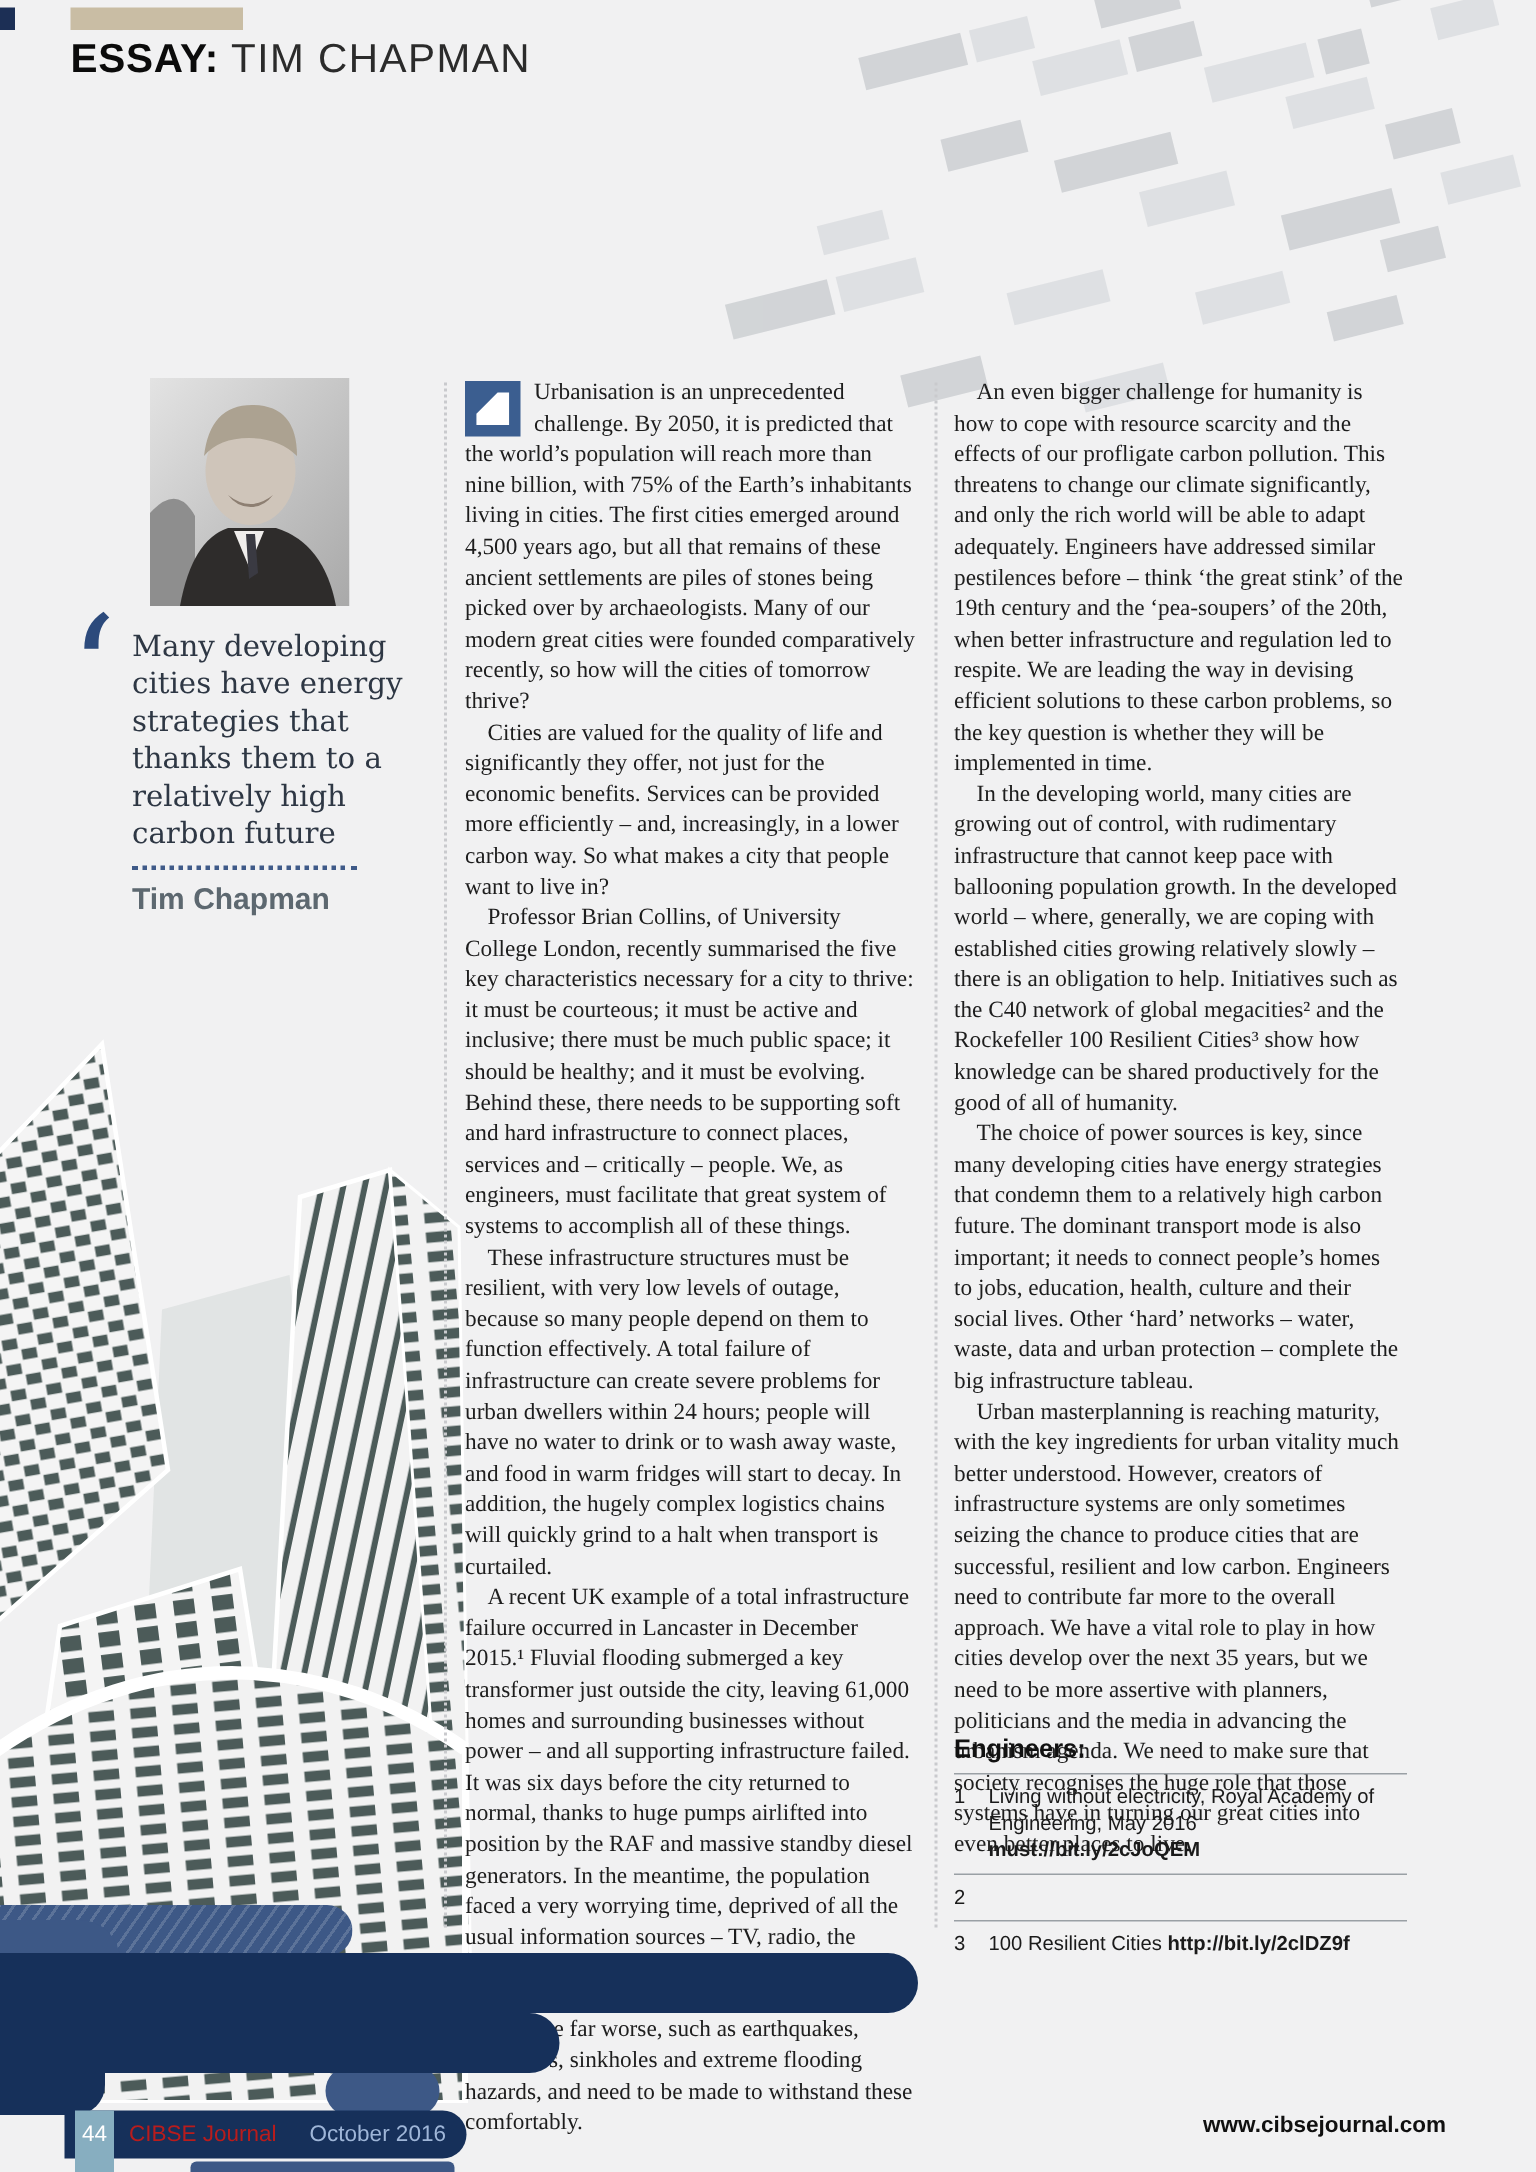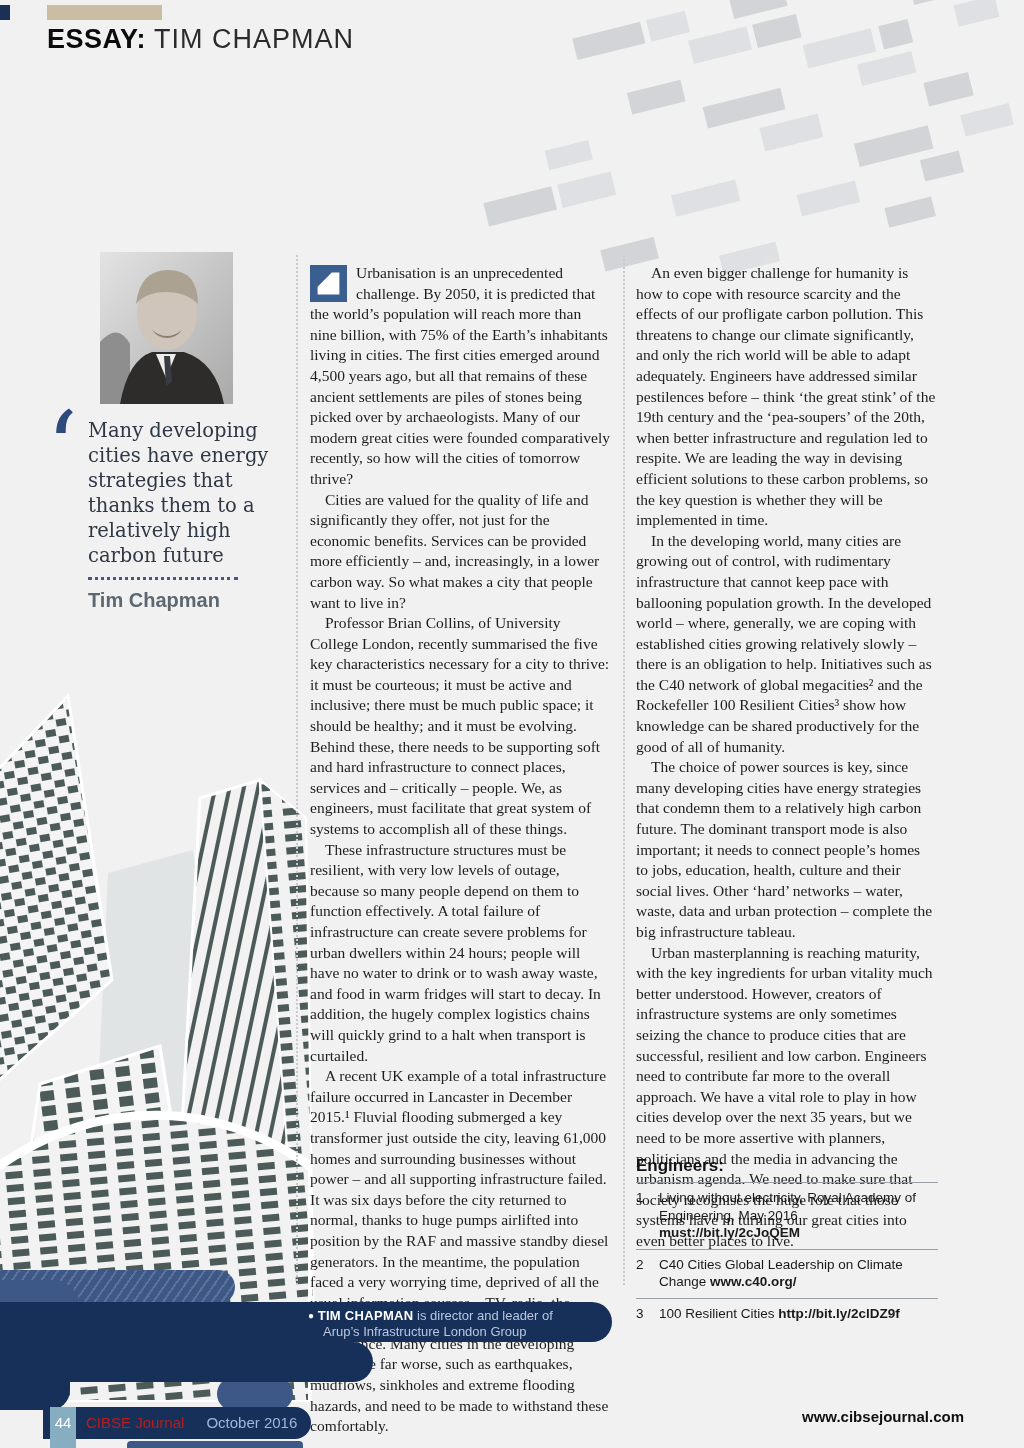--- a/index.html
+++ b/index.html
@@ -25,21 +25,21 @@
   
   .qmark{position:absolute;left:46px;top:398px;font-family:"DejaVu Serif",serif;font-size:100px;line-height:1;color:#2c4a7c;}
   .pquote{position:absolute;left:88px;top:418px;width:195px;font-family:"DejaVu Serif",serif;
           font-size:19.5px;line-height:25px;color:#2e3744;}
   .dotted-rule{position:absolute;left:88px;top:577px;width:150px;border-top:3px dotted #3f5a88;}
   .pq-author{position:absolute;left:88px;top:589px;font-size:20px;font-weight:bold;color:#5d6870;}
 
   
   .colrule{position:absolute;top:255px;height:1030px;border-left:2px dotted #c9cacd;}
   .col{position:absolute;top:252px;width:300px;font-family:"Liberation Serif",serif;
-       font-size:15.5px;line-height:20.6px;color:#1d1d1d;margin-top:11px;}
+       font-size:15.5px;line-height:20.6px;color:#1d1d1d;}
   .col p{margin:0;}
   .col p.ind{text-indent:15px;}
   .lead-icon{float:left;width:37px;height:37px;background:#3b5e90;margin:2px 9px 2px 0;}
 
   
   .refs{position:absolute;left:636px;top:1156px;width:302px;}
   .refs h3{margin:0 0 6px 0;font-size:17px;color:#111;}
   .ref-row{display:flex;border-top:1px solid #9aa0a5;padding:6px 0 7px 0;
            font-size:13.5px;line-height:17.5px;color:#1a1a1a;}
   .ref-row .n{width:23px;flex:none;}
@@ -176,41 +176,36 @@
   </div>
 
   <div class="refs">
     <h3>Engineers:</h3>
     <div class="ref-row">
       <span class="n">1</span>
       <span><span>Living without electricity, Royal Academy of Engineering, May 2016 </span><span class="link">must://bit.ly/2cJoQEM</span></span>
     </div>
     <div class="ref-row">
       <span class="n">2</span>
-      <span><span>C40 Cities Global Leadership on Climate Change </span><span class="link">www.c40.org/</span></span>
     </div>
     <div class="ref-row">
       <span class="n">3</span>
       <span><span>100 Resilient Cities </span><span class="link">http://bit.ly/2clDZ9f</span></span>
     </div>
   </div>
 
   <div class="pill blue hatch" style="left:-60px;top:1270px;width:295px;height:34px;border-radius:17px;z-index:4;"></div>
   <div class="pill blue" style="left:-60px;top:1280px;width:140px;height:54px;border-radius:27px;z-index:4;"></div>
   <div class="pill navy" style="left:-60px;top:1302px;width:672px;height:40px;border-radius:0 20px 20px 0;z-index:5;"></div>
   <div class="pill navy" style="left:-60px;top:1342px;width:433px;height:40px;border-radius:0 20px 20px 0;z-index:5;"></div>
   <div class="pill navy" style="left:-60px;top:1380px;width:130px;height:30px;border-radius:0 0 20px 0;z-index:5;"></div>
   <div class="pill blue" style="left:217px;top:1377px;width:76px;height:34px;border-radius:17px;z-index:4;"></div>
   <div class="pill navy" style="left:43px;top:1407px;width:268px;height:32px;border-radius:0 16px 16px 0;z-index:5;"></div>
   <div class="pill blue" style="left:127px;top:1441px;width:176px;height:7px;border-radius:4px 4px 0 0;z-index:4;"></div>
 
-  <div class="bio-text">
-    <div><span class="bullet">●</span> <span class="bname">TIM CHAPMAN</span><span> is director and leader of</span></div>
-    <div class="l2">Arup’s Infrastructure London Group</div>
-  </div>
 
   <div class="pagebox">44</div>
   <div class="journal-line">
     <span class="j">CIBSE Journal</span><span class="iss">October 2016</span>
   </div>
   <div class="website">www.cibsejournal.com</div>
 
 </div>
 
 </body></html>

